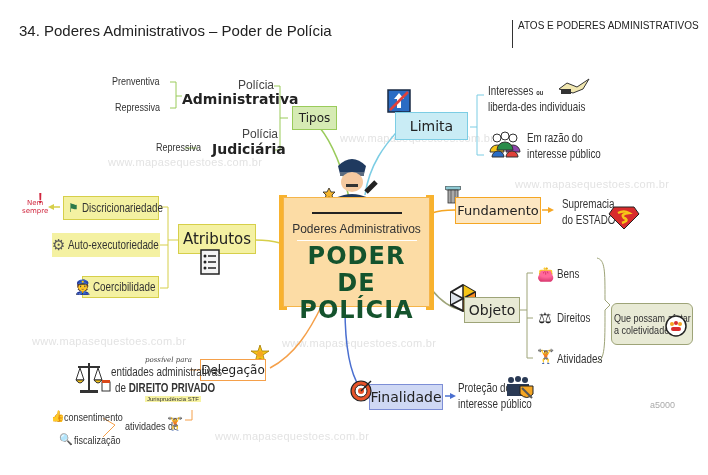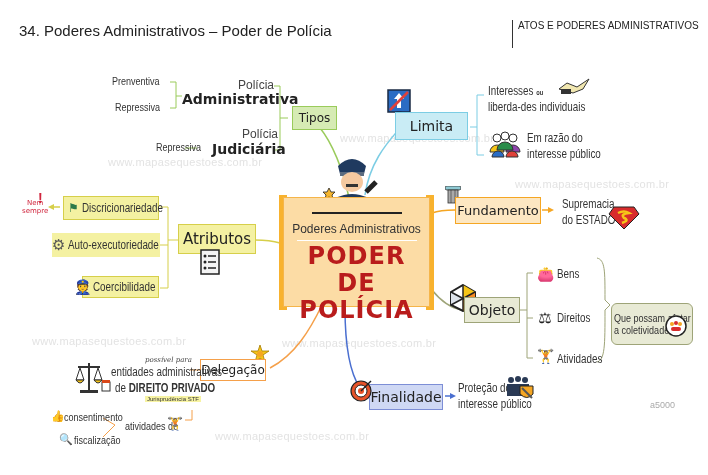--- a/index.html
+++ b/index.html
@@ -16,21 +16,21 @@
   .box-blue { background: #c9ecf5; border: 1px solid #7ccde4; font-size: 14px; }
   .box-orange-light { background: #fde7c2; border: 1px solid #f5a623; font-size: 13px; }
   .box-olive { background: #e8ead5; border: 1px solid #9ea478; font-size: 14px; }
   .box-lav { background: #cfd8f4; border: 1px solid #7d8ed6; font-size: 14px; }
   .box-deleg { background: #fff; border: 1px solid #f5a04a; font-size: 12px; }
   .center-box { left: 283px; top: 197px; width: 147px; height: 110px; background: #fcdca5; border: 1px solid #f5b54a; }
   .center-bar-l { left: 279px; top: 195px; width: 8px; height: 115px; background: #f8b22e; }
   .center-bar-r { left: 426px; top: 195px; width: 8px; height: 115px; background: #f8b22e; }
   .cb-sub { left: 290px; top: 222px; width: 133px; text-align: center; font-size: 12px; color: #333; font-family: "Liberation Sans Narrow", "Liberation Sans", sans-serif; }
   .cb-line { left: 297px; top: 240px; width: 120px; height: 1px; background: #fff; }
-  .cb-main { left: 285px; top: 243px; width: 143px; text-align: center; font-family: "DejaVu Sans", sans-serif; font-weight: 900; font-size: 24px; color: #b91c1c; line-height: 27px; letter-spacing: 1px; }
+  .cb-main { left: 285px; top: 243px; width: 143px; text-align: center; font-family: "DejaVu Sans", sans-serif; font-weight: 900; font-size: 24px; color: #14532d; line-height: 27px; letter-spacing: 1px; }
   .lbl-bold { font-weight: bold; font-size: 14px; color: #222; font-family: "DejaVu Sans", sans-serif; }
   .icon { position: absolute; display: flex; align-items: center; justify-content: center; }
   .red { color: #d0263e; text-align: center; }
 </style>
 </head>
 <body>
 
 <div class="abs title">34. Poderes Administrativos – Poder de Polícia</div>
 <div class="abs header-right">
   <div>ATOS E PODERES ADMINISTRATIVOS</div>

